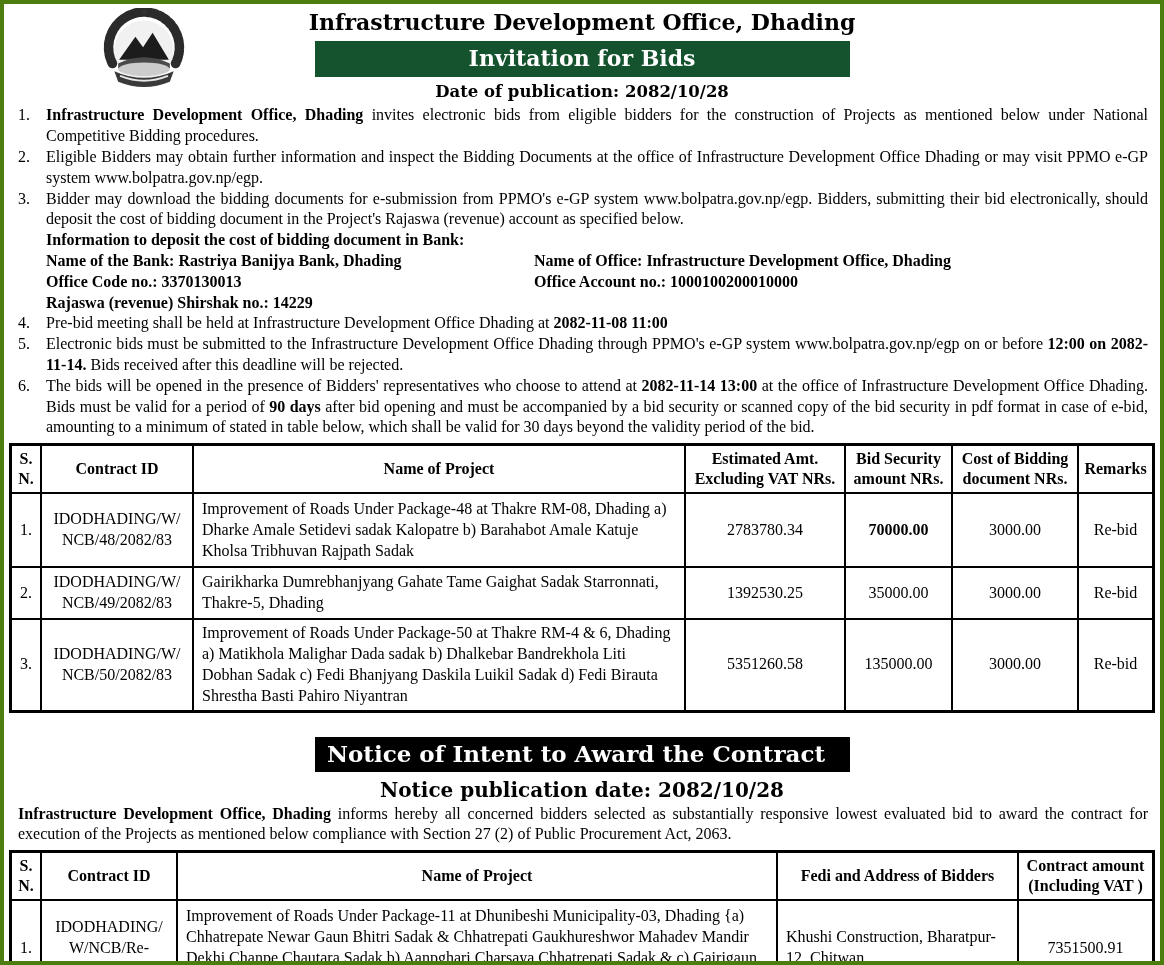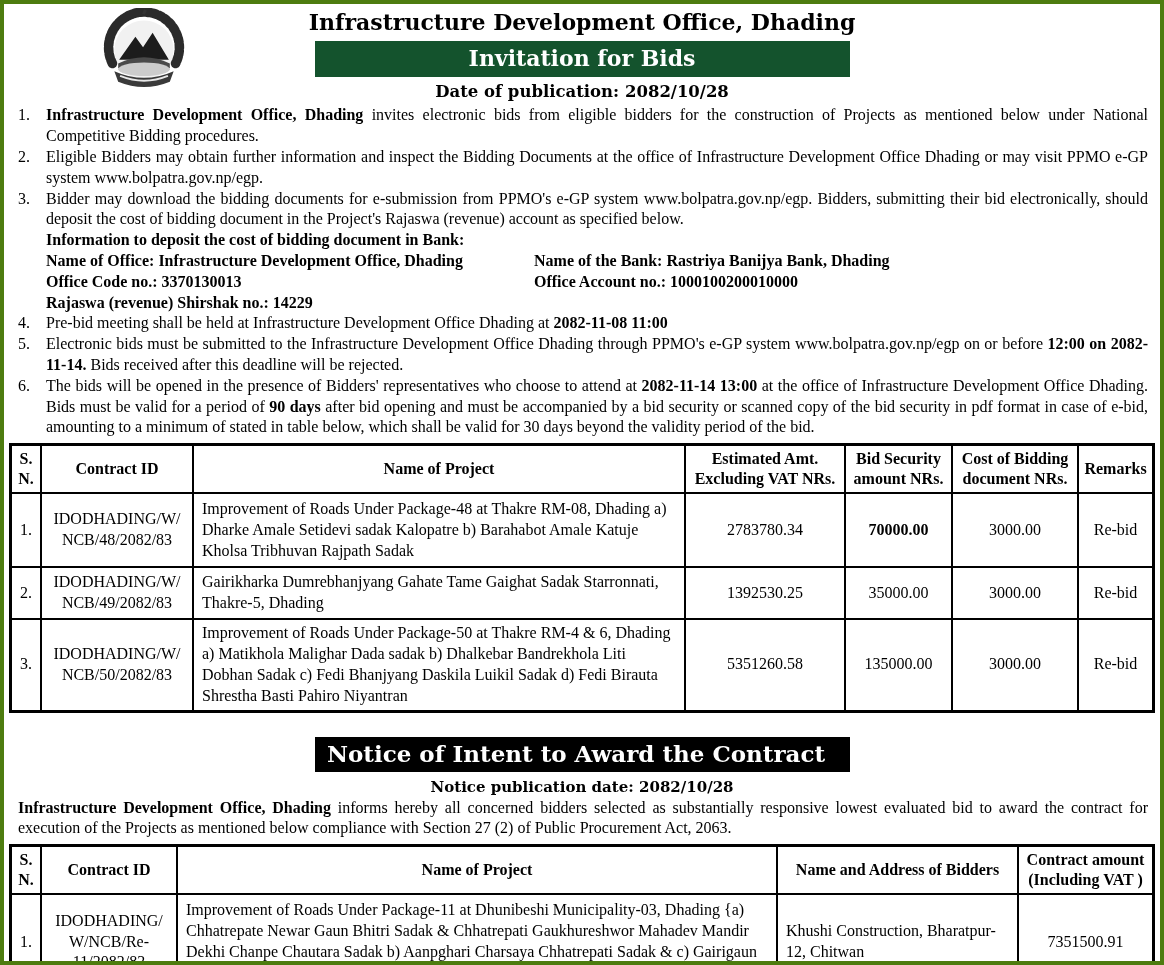--- a/index.html
+++ b/index.html
@@ -72,21 +72,21 @@
     text-align: center;
     font-family: "DejaVu Serif", serif;
     font-weight: bold;
     font-size: 23px;
     padding: 3px 12px 5px 0;
   }
   .award-date {
     text-align: center;
     font-family: "DejaVu Serif", serif;
     font-weight: bold;
-    font-size: 15px;
+    font-size: 20px;
     margin-top: 6px;
   }
   .award-intro {
     margin: 2px 12px 0 14px;
     font-size: 16px; line-height: 1.3;
     text-align: justify;
   }
 </style>
 </head>
 <body>
@@ -123,22 +123,22 @@
       <div class="item-body"><span>Eligible Bidders may obtain further information and inspect the Bidding Documents at the office of Infrastructure Development Office Dhading or may visit PPMO e-GP system www.bolpatra.gov.np/egp.</span></div>
     </div>
 
     <div class="list-item">
       <span class="item-no">3.</span>
       <div class="item-body">
         <span><span>Bidder may download the bidding documents for e-submission from PPMO's e-GP system www.bolpatra.gov.np/egp. Bidders, submitting their bid electronically, should deposit the cost of bidding document in the Project's Rajaswa (revenue) account as specified below.</span></span>
         <div class="bank-block">
           <div>Information to deposit the cost of bidding document in Bank:</div>
           <div class="bank-grid">
+            <div>Name of the Bank: Rastriya Banijya Bank, Dhading</div>
             <div>Name of Office: Infrastructure Development Office, Dhading</div>
-            <div>Name of the Bank: Rastriya Banijya Bank, Dhading</div>
           </div>
           <div class="bank-grid">
             <div>Office Code no.: 3370130013</div>
             <div>Office Account no.: 1000100200010000</div>
           </div>
           <div>Rajaswa (revenue) Shirshak no.: 14229</div>
         </div>
       </div>
     </div>
 
@@ -226,21 +226,21 @@
         <col style="width:600px">
       <col style="width:241px">
         <col>
     </colgroup>
     <thead>
         <tr style="height: 46px;">
           <th>S.
 N.</th>
           <th>Contract ID</th>
           <th>Name of Project</th>
-          <th>Name and Address of Bidders</th>
+          <th>Fedi and Address of Bidders</th>
           <th>Contract amount
 (Including VAT )</th>
         </tr>
       </thead>
     <tbody>
         <tr style="height: 96px;">
           <td style="text-align: center;">1.</td>
           <td style="text-align: center;">IDODHADING/ W/NCB/Re- 11/2082/83</td>
           <td style="text-align: left;">Improvement of Roads Under Package-11 at Dhunibeshi Municipality-03, Dhading {a) Chhatrepate Newar Gaun Bhitri Sadak &amp; Chhatrepati Gaukhureshwor Mahadev Mandir Dekhi Chanpe Chautara Sadak b)  Aanpghari Charsaya Chhatrepati Sadak &amp; c) Gairigaun Chhapadanda Deurali Sadak &amp;   Purandanda Aalechautara Tishmure Sadak}</td>
           <td style="text-align: left;">Khushi Construction,  Bharatpur-12, Chitwan</td>

